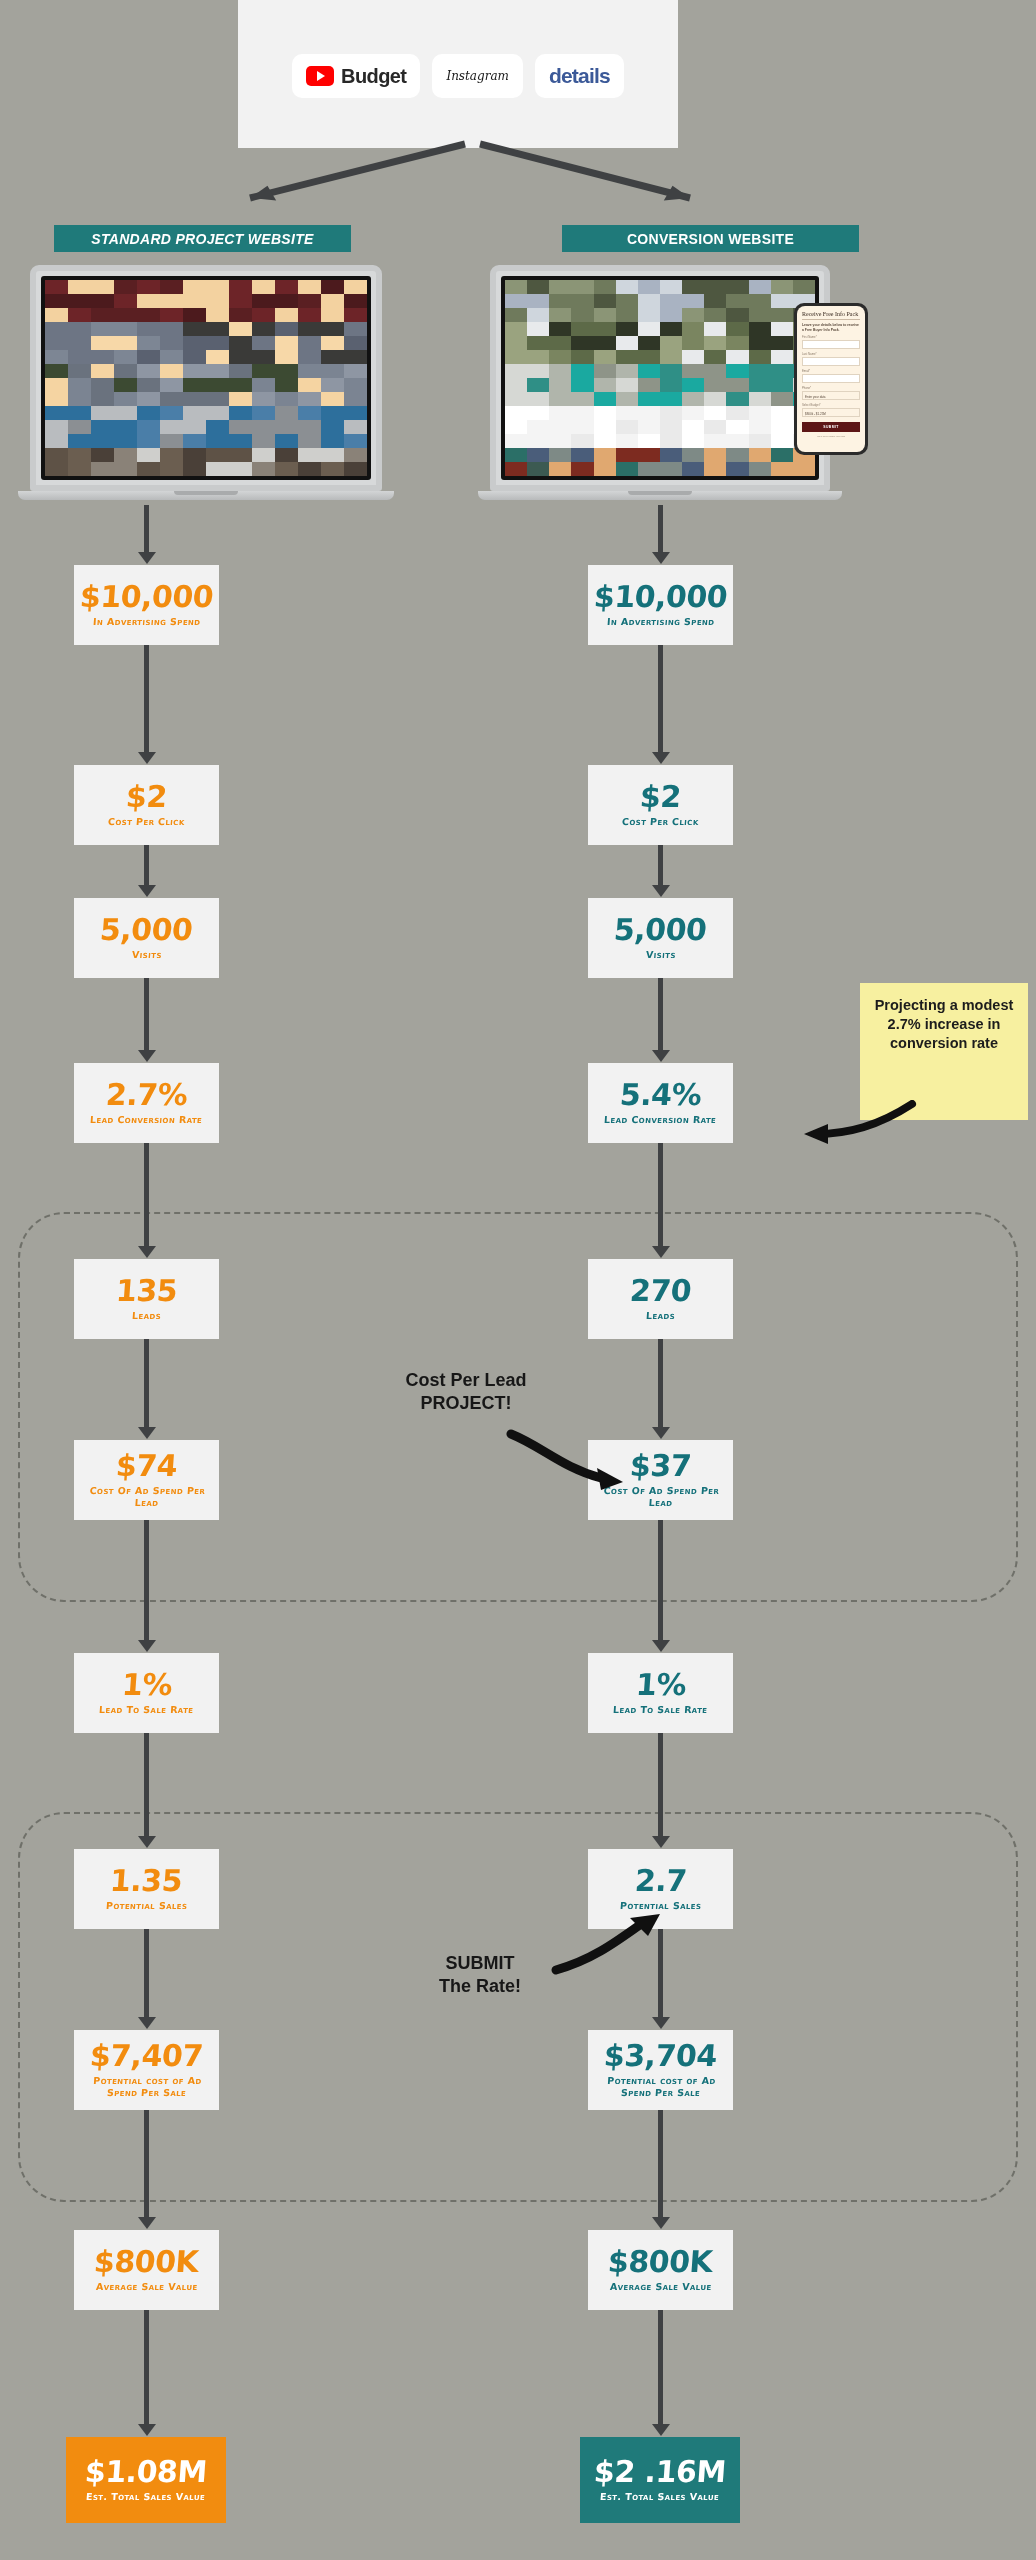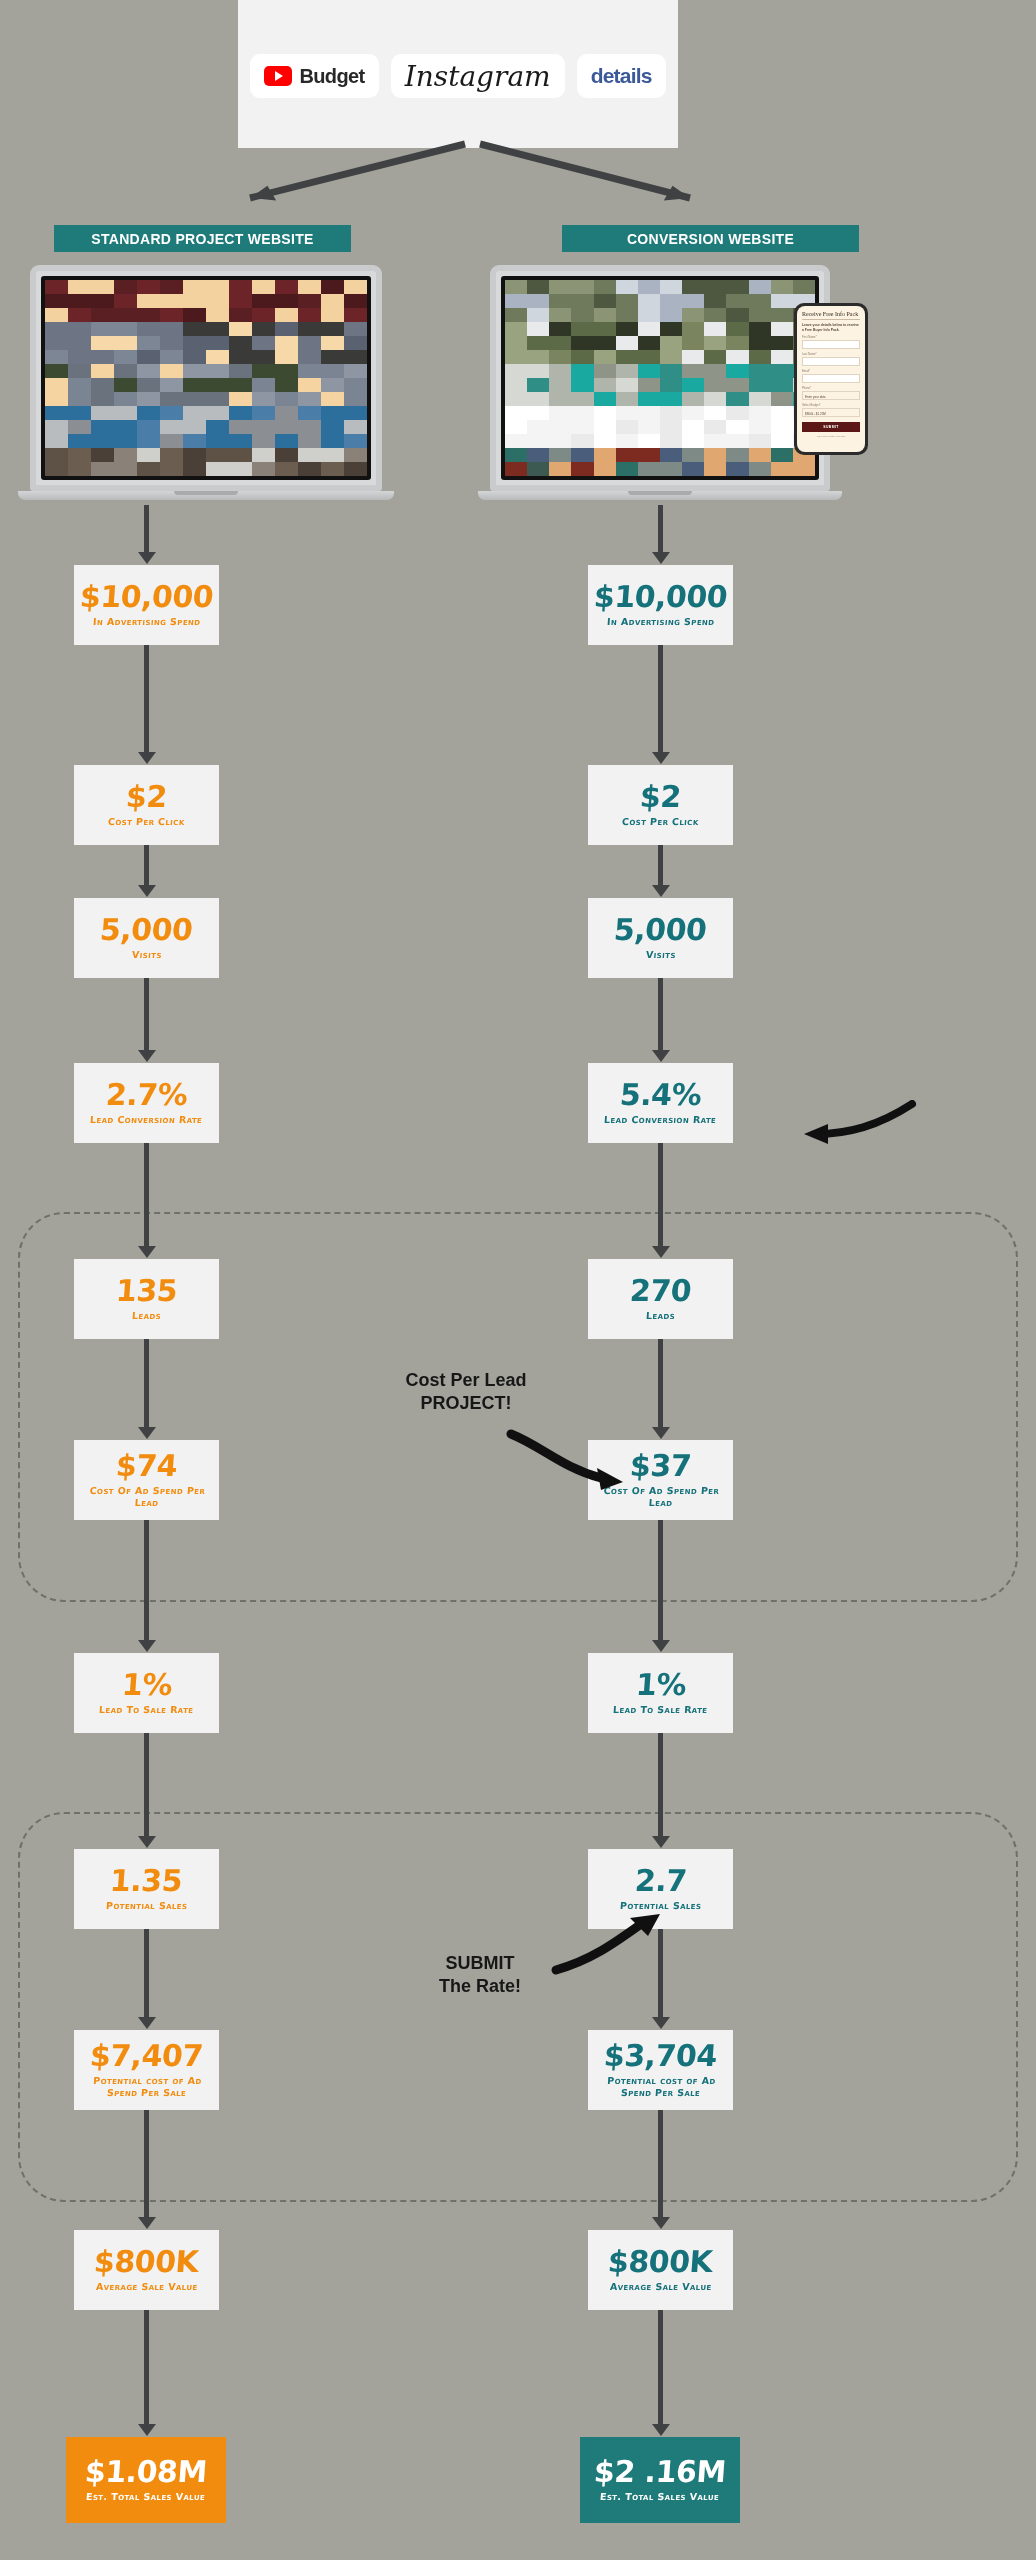--- a/index.html
+++ b/index.html
@@ -41,21 +41,21 @@
   .yt-badge {
     width: 28px; height: 20px; background: #ff0000; border-radius: 5px;
     display: flex; align-items: center; justify-content: center;
   }
   .yt-badge i {
     width: 0; height: 0; border-left: 8px solid #fff;
     border-top: 5px solid transparent; border-bottom: 5px solid transparent;
     display:block; margin-left: 2px;
   }
   .yt-text { font-weight: 700; font-size: 20px; color: #282828; letter-spacing: -0.6px; }
-  .ig-text { font-family: "DejaVu Serif", serif; font-style: italic; font-size: 28px; color: #1a1a1a; }
+  .ig-text { font-family: "DejaVu Serif", serif; font-style: italic; font-size: 12px; color: #1a1a1a; }
   .fb-text { font-weight: 700; font-size: 21px; color: #3b5998; letter-spacing: -0.8px; }
   .gn-badge {
     width: 24px; height: 22px; border-radius: 3px; background: #4285f4;
     position: relative; overflow: hidden;
   }
   .gn-badge::before {
     content:""; position:absolute; left:2px; top:3px; width:7px; height:16px;
     background:#fff; border-radius:1px;
   }
   .gn-badge::after {
@@ -75,21 +75,21 @@
 
   
   .col-header {
     position: absolute;
     height: 27px;
     background: #1f7a7a;
     color: #fff;
     display: flex; align-items: center; justify-content: center;
     font-weight: 700; font-size: 14px; letter-spacing: .3px;
   }
-  #hdr-left  { left: 54px;  top: 225px; width: 297px; }
+  #hdr-left  { left: 54px;  top: 225px; width: 297px; font-style: italic; }
   #hdr-right { left: 562px; top: 225px; width: 297px; }
 
   
   .laptop { position: absolute; }
   #laptop-left  { left: 30px;  top: 265px; width: 352px; }
   #laptop-right { left: 490px; top: 265px; width: 340px; }
   .lid {
     background: #d7d9da;
     border: 6px solid #c9cbcc;
     border-radius: 9px 9px 3px 3px;
@@ -783,20 +783,21 @@
       <div class="box teal final tealbg" style="left: 580px; top: 2437px; width: 160px; height: 86px;">
         <div class="val">$2 .16M</div>
         <div class="lbl">Est. Total Sales Value</div>
       </div>
       <div class="arrow" style="left: 144px; top: 2310px; height: 115px;"></div>
       <div class="arrow" style="left: 658px; top: 2310px; height: 115px;"></div>
       <div class="arrow" style="left: 144px; top: 505px; height: 48px;"></div>
       <div class="arrow" style="left: 658px; top: 505px; height: 48px;"></div>
     </div>
 
+  <div class="note">Projecting a modest 2.7% increase in conversion rate</div>
   <svg class="curve" style="left:800px;top:1100px;" width="120" height="45">
     <path d="M112 4 C78 26, 48 34, 16 34" stroke="#101010" stroke-width="8" fill="none" stroke-linecap="round"></path>
     <path d="M4 34 l24 -10 l0 20 z" fill="#101010"></path>
   </svg>
 
   <div class="callout" id="callout-cpl">
     <div>Cost Per Lead</div>
     <div>PROJECT!</div>
   </div>
   <svg class="curve" style="left:505px;top:1428px;" width="130" height="62">

